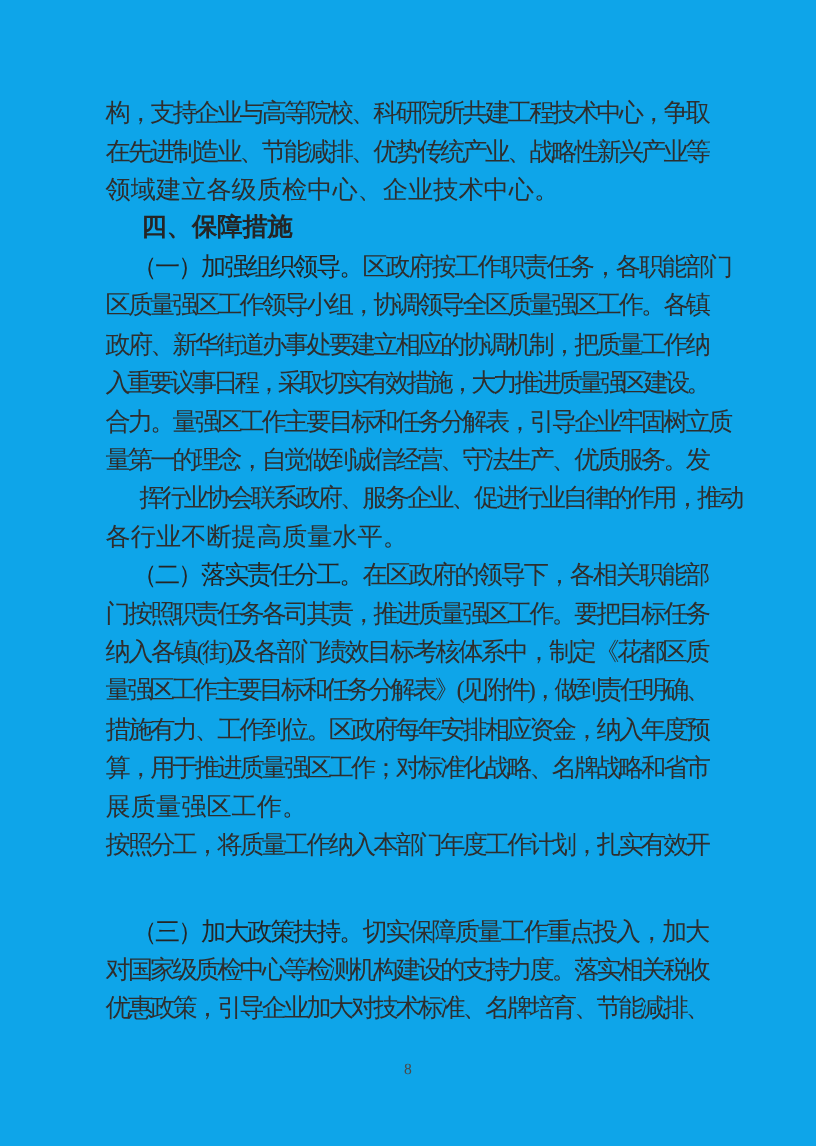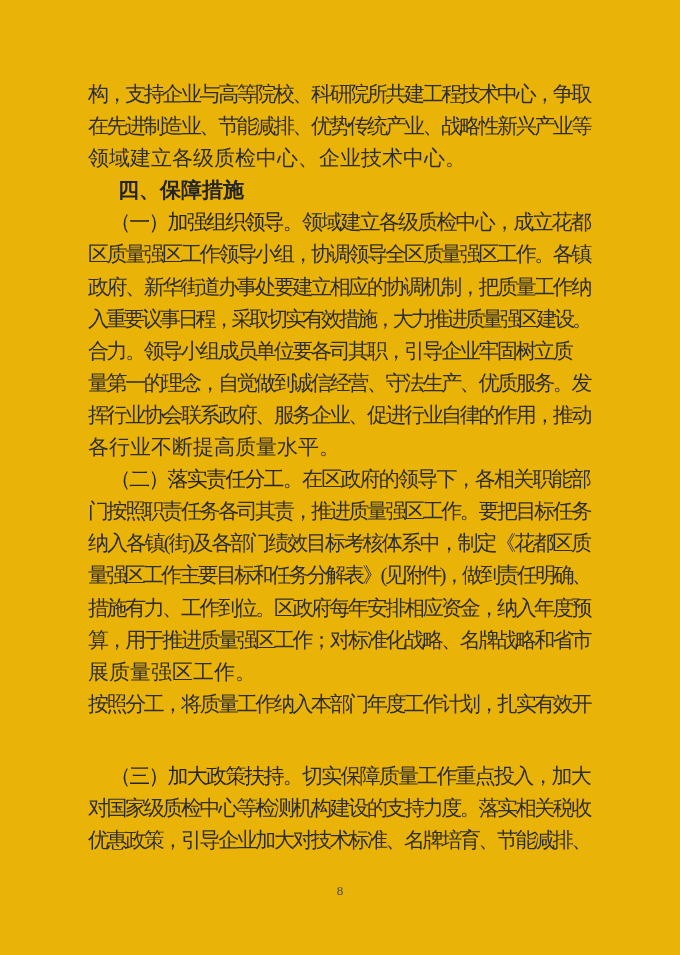--- a/index.html
+++ b/index.html
@@ -4,21 +4,21 @@
 <style>
   html, body {
     margin: 0;
     padding: 0;
     background: #9a9a9a;
   }
   .page {
     position: relative;
     width: 680px;
     height: 955px;
-    background: #eab308;
+    background: #0ea5e9;
     overflow: hidden;
     font-family: "Liberation Serif", "DejaVu Serif", serif;
     color: #2e2e2e;
   }
   .textblock {
     position: absolute;
     left: 88px;
     top: 78px;
     width: 502px;
   }
@@ -60,27 +60,27 @@
 </style>
 </head>
 <body>
 
 <div class="page">
   <div class="textblock" id="textblock">
       <div class="line" style="letter-spacing: -2.40741px;"><span class="measure"><span>构，支持企业与高等院校、科研院所共建工程技术中心，争取</span></span></div>
       <div class="line" style="letter-spacing: -2.40741px;"><span class="measure"><span>在先进制造业、节能减排、优势传统产业、战略性新兴产业等</span></span></div>
       <div class="line"><span class="measure"><span>领域建立各级质检中心、企业技术中心。</span></span></div>
       <div class="line heading"><span class="measure"><span>四、保障措施</span></span></div>
-      <div class="line indent" style="letter-spacing: -1.8px;"><span class="measure"><span class="lead">（一）加强组织领导。</span><span>领域建立各级质检中心，成立花都</span></span></div>
+      <div class="line indent" style="letter-spacing: -1.8px;"><span class="measure"><span class="lead">（一）加强组织领导。</span><span>区政府按工作职责任务，各职能部门</span></span></div>
       <div class="line" style="letter-spacing: -2.40741px;"><span class="measure"><span>区质量强区工作领导小组，协调领导全区质量强区工作。各镇</span></span></div>
       <div class="line" style="letter-spacing: -2.40741px;"><span class="measure"><span>政府、新华街道办事处要建立相应的协调机制，把质量工作纳</span></span></div>
       <div class="line" style="letter-spacing: -3.07143px; text-align: right;"><span class="measure"><span>入重要议事日程，采取切实有效措施，大力推进质量强区建设。</span></span></div>
-      <div class="line" style="letter-spacing: -2.40741px;"><span class="measure"><span>合力。领导小组成员单位要各司其职，引导企业牢固树立质</span></span></div>
+      <div class="line" style="letter-spacing: -2.40741px;"><span class="measure"><span>合力。量强区工作主要目标和任务分解表，引导企业牢固树立质</span></span></div>
       <div class="line" style="letter-spacing: -2.40741px;"><span class="measure"><span>量第一的理念，自觉做到诚信经营、守法生产、优质服务。发</span></span></div>
-      <div class="line" style="letter-spacing: -2.40741px;"><span class="measure"><span>挥行业协会联系政府、服务企业、促进行业自律的作用，推动</span></span></div>
+      <div class="line" style="letter-spacing: -2.40741px; margin-left: 28px;"><span class="measure"><span>挥行业协会联系政府、服务企业、促进行业自律的作用，推动</span></span></div>
       <div class="line"><span class="measure"><span>各行业不断提高质量水平。</span></span></div>
       <div class="line indent" style="letter-spacing: -1.8px;"><span class="measure"><span class="lead">（二）落实责任分工。</span><span>在区政府的领导下，各相关职能部</span></span></div>
       <div class="line" style="letter-spacing: -2.40741px;"><span class="measure"><span>门按照职责任务各司其责，推进质量强区工作。要把目标任务</span></span></div>
       <div class="line" style="letter-spacing: -2.07143px;"><span class="measure"><span>纳入各镇(街)及各部门绩效目标考核体系中，制定《花都区质</span></span></div>
       <div class="line" style="letter-spacing: -2.72414px; font-family: Liberation Serif, serif;"><span class="measure"><span>量强区工作主要目标和任务分解表》(见附件)，做到责任明确、</span></span></div>
       <div class="line" style="letter-spacing: -2.40741px;"><span class="measure"><span>措施有力、工作到位。区政府每年安排相应资金，纳入年度预</span></span></div>
       <div class="line" style="letter-spacing: -2.40741px;"><span class="measure"><span>算，用于推进质量强区工作；对标准化战略、名牌战略和省市</span></span></div>
       <div class="line"><span class="measure"><span>展质量强区工作。</span></span></div>
       <div class="line" style="letter-spacing: -2.40741px;"><span class="measure"><span>按照分工，将质量工作纳入本部门年度工作计划，扎实有效开</span></span></div>
       <div class="line indent" style="letter-spacing: -1.8px; margin-top: 40px;"><span class="measure"><span class="lead">（三）加大政策扶持。</span><span>切实保障质量工作重点投入，加大</span></span></div>

